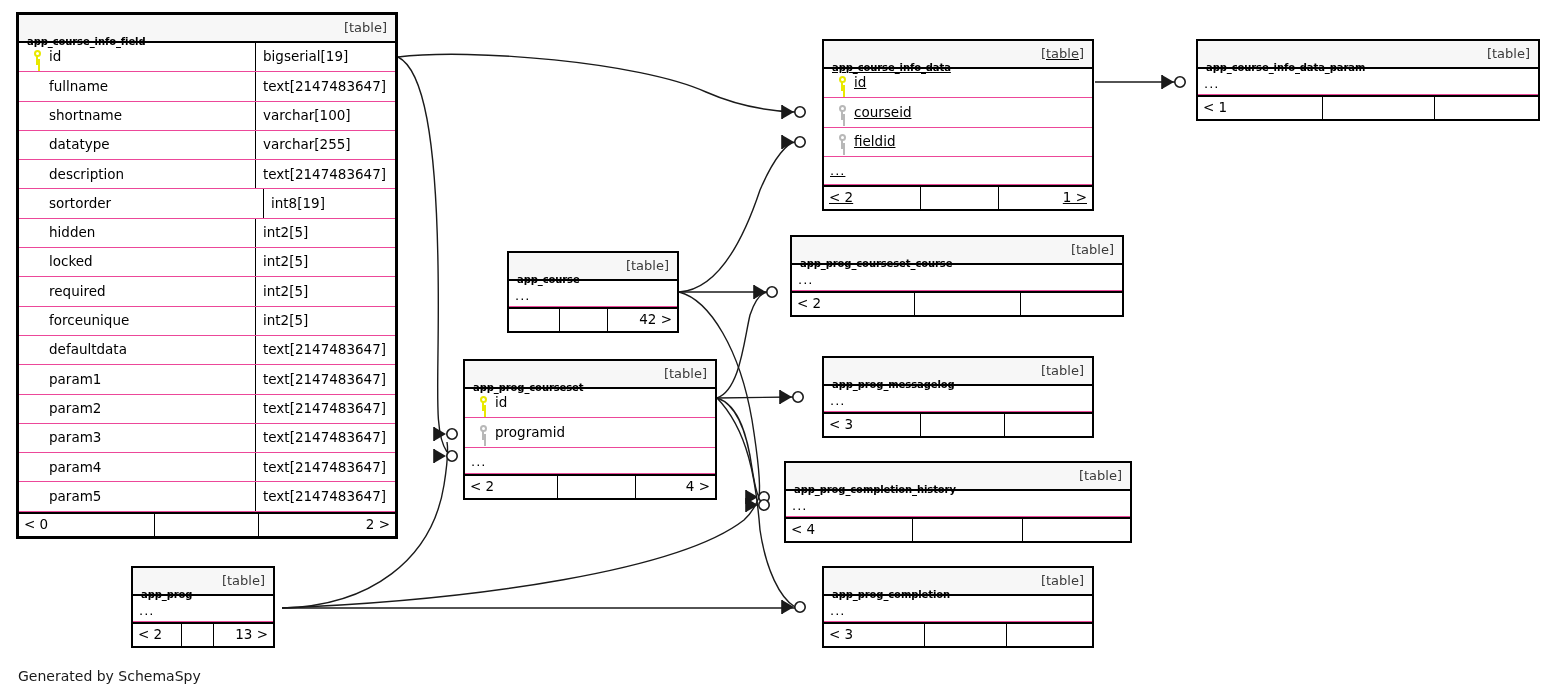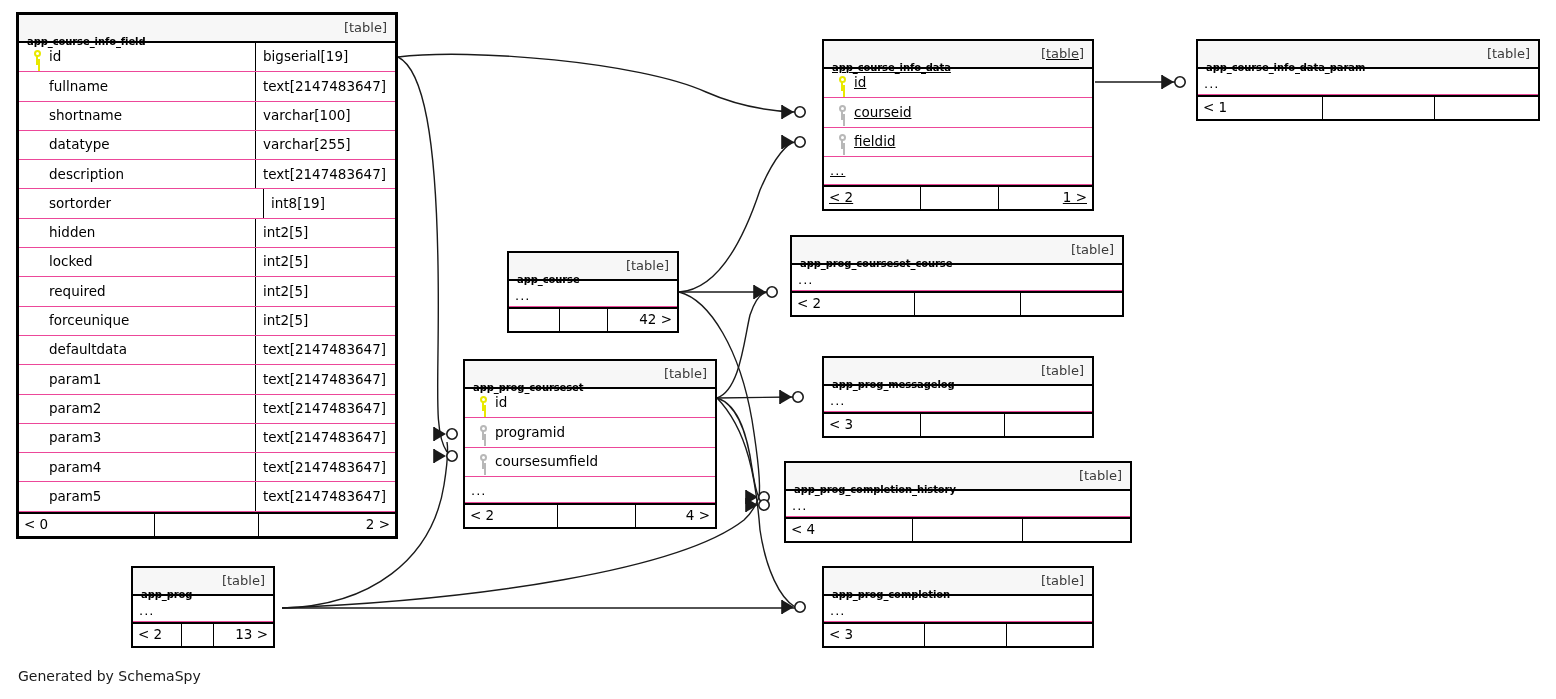--- a/index.html
+++ b/index.html
@@ -446,28 +446,20 @@
       </div>
     </div>
     <div class="col-row">
       <div class="col-name">
         <span class="keyslot">
             <span class="key-icon key-fk"></span>
           </span>
         <span>programid</span>
       </div>
     </div>
-    <div class="col-row">
-      <div class="col-name">
-        <span class="keyslot">
-            <span class="key-icon key-fk"></span>
-          </span>
-        <span>coursesumfield</span>
-      </div>
-    </div>
     <div class="col-row" style="height:26px">
       <div class="ellipsis-row">...</div>
     </div>
     <div class="foot-row">
       <div class="foot-cell left" style="width:92px">&lt; 2</div>
       <div class="foot-cell" style="width:78px"></div>
       <div class="foot-cell right" style="width:80px">4 &gt;</div>
     </div>
   </div>
 

